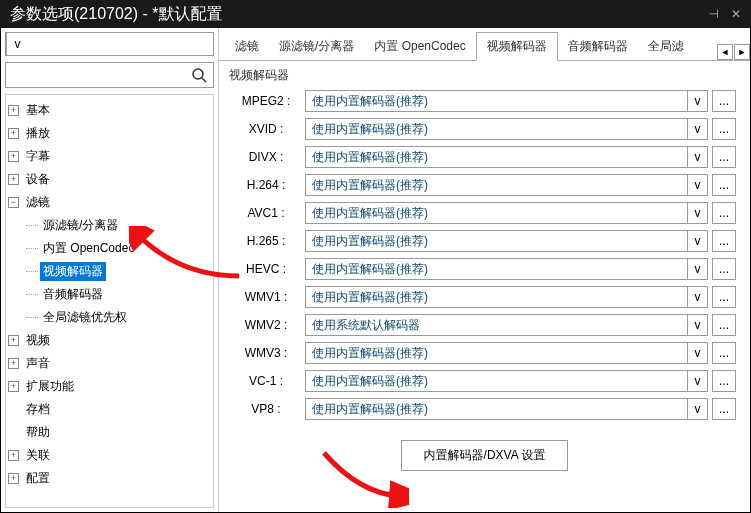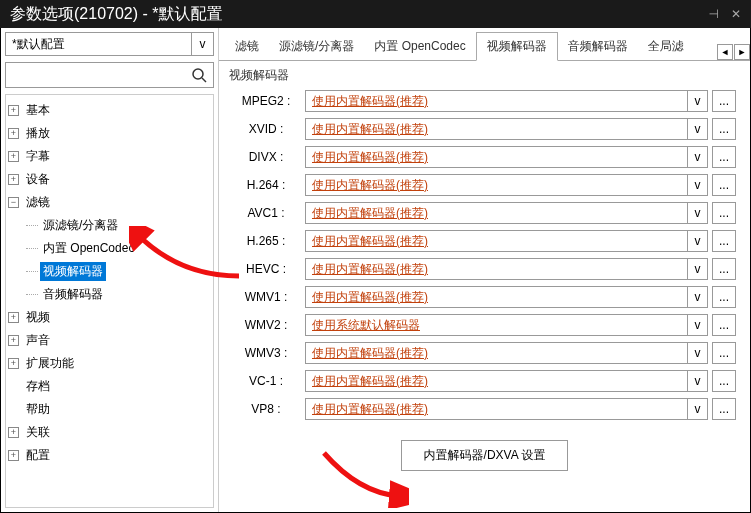--- a/index.html
+++ b/index.html
@@ -28,21 +28,21 @@
 .tabs { display: flex; border-bottom: 1px solid #aaa; padding-left: 6px; align-items: flex-end; }
 .tab { padding: 5px 10px; cursor: pointer; color: #333; white-space: nowrap; }
 .tab.active { border: 1px solid #aaa; border-bottom: 1px solid #fff; margin-bottom: -1px; background: #fff; }
 .tab-scroll { display: flex; margin-left: auto; }
 .tab-scroll-btn { width: 16px; height: 16px; border: 1px solid #999; display: flex; align-items: center; justify-content: center; font-size: 9px; cursor: pointer; margin-left: 1px; }
 .section-title { padding: 6px 10px; color: #333; }
 .decoder-list { padding: 0 14px; }
 .decoder-row { display: flex; align-items: center; margin-bottom: 6px; }
 .decoder-label { width: 72px; text-align: center; padding-right: 6px; }
 .decoder-select { flex: 1; border: 1px solid #999; height: 22px; display: flex; align-items: center; }
-.decoder-select-text { flex: 1; padding: 6px 6px; color: #c2410c; text-decoration: underline; }
+.decoder-select-text { flex: 1; padding: 6px 6px; color: #0c4a6e; }
 .decoder-select-btn { width: 20px; text-align: center; border-left: 1px solid #999; height: 100%; line-height: 20px; cursor: pointer; }
 .decoder-more { width: 24px; height: 22px; border: 1px solid #999; margin-left: 4px; display: flex; align-items: center; justify-content: center; cursor: pointer; }
 .bottom-buttons { display: flex; justify-content: center; gap: 30px; padding: 14px 0 8px 0; border-top: none; }
 .btn { border: 1px solid #999; padding: 6px 22px; background: #fff; cursor: pointer; font-size: 12px; }
 .arrow-svg { position: absolute; pointer-events: none; }
 .arrow1 { left: -90px; top: 198px; }
 .arrow2 { left: 100px; top: 420px; }
 svg.mag { width: 16px; height: 16px; }
 </style>
 </head>
@@ -52,21 +52,20 @@
   <span class="titlebar-title">参数选项(210702) - *默认配置</span>
   <div class="titlebar-controls">
     <span>⊣</span>
     <span>✕</span>
   </div>
 </div>
 
 <div class="content">
   <div class="left-panel">
     <div class="config-select">
-      <span class="config-select-text">*默认配置</span>
       <span class="config-select-btn">v</span>
     </div>
     <div class="search-box">
       <input class="search-input" type="text" placeholder="" style="">
       <span class="search-btn">
         <svg class="mag" viewBox="0 0 16 16">
             <circle cx="7" cy="7" r="5" fill="none" stroke="#333" stroke-width="1.5"></circle>
             <line x1="11" y1="11" x2="15" y2="15" stroke="#333" stroke-width="1.5"></line>
           </svg>
       </span>
@@ -97,20 +96,23 @@
             <span class="tree-label">源滤镜/分离器</span>
           </div>
           <div class="tree-item">
             <span class="tree-label">内置 OpenCodec</span>
           </div>
           <div class="tree-item">
             <span class="tree-label selected">视频解码器</span>
           </div>
           <div class="tree-item">
             <span class="tree-label">音频解码器</span>
+          </div>
+          <div class="tree-item">
+            <span class="tree-label">全局滤镜优先权</span>
           </div>
         </div>
         <div class="tree-item">
           <span class="tree-toggle">+</span>
           <span class="tree-label">视频</span>
         </div>
         <div class="tree-item">
           <span class="tree-toggle">+</span>
           <span class="tree-label">声音</span>
         </div>

